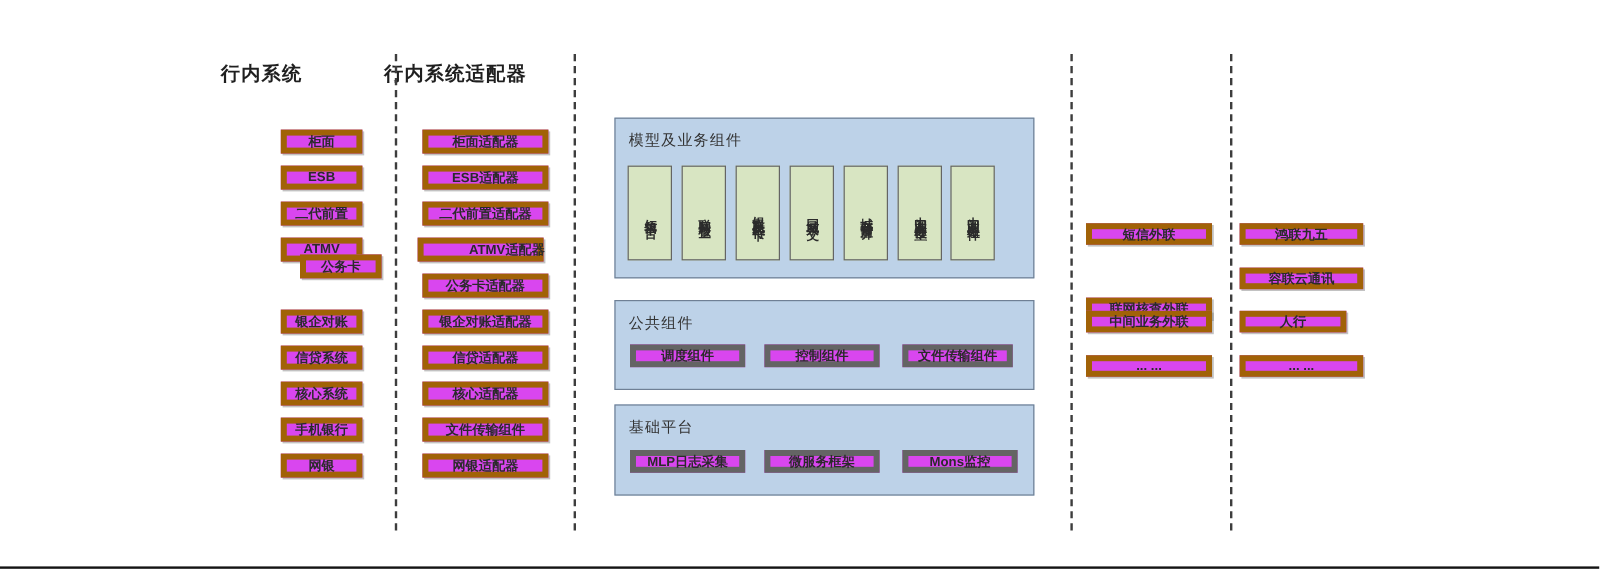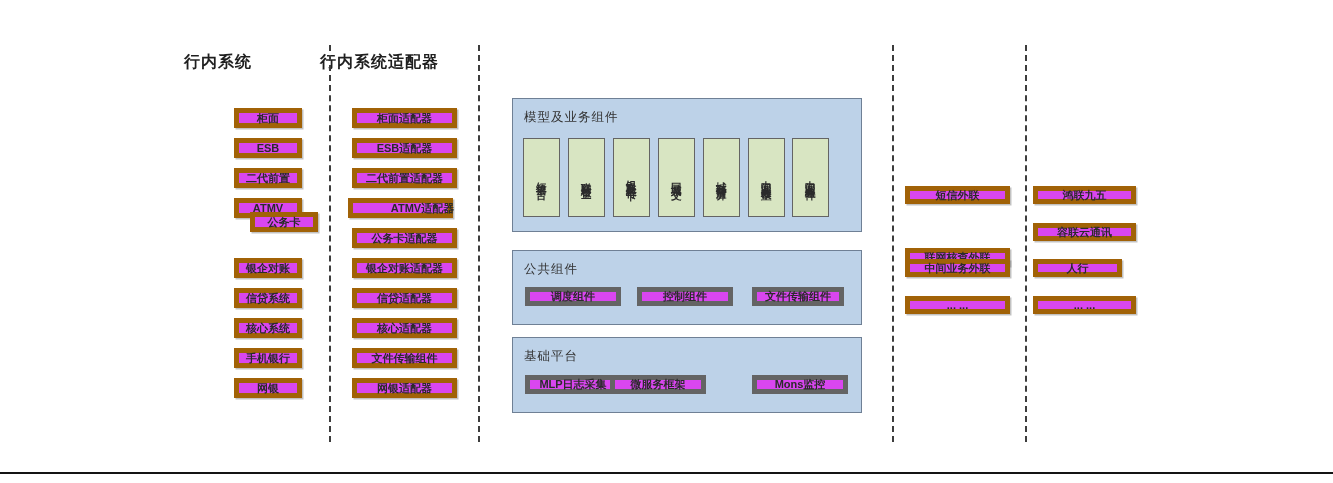--- a/index.html
+++ b/index.html
@@ -103,21 +103,21 @@
 
   <div class="bluebox" style="left:512px;top:250px;width:350px;height:75px;"></div>
   <div class="seclabel" style="left:524px;top:261px;">公共组件</div>
   <div class="gbox" style="left:525px;top:287px;width:96px;height:19px;border-color:#646464;box-shadow:none;">调度组件</div>
   <div class="gbox" style="left:637px;top:287px;width:96px;height:19px;border-color:#646464;box-shadow:none;">控制组件</div>
   <div class="gbox" style="left:752px;top:287px;width:92px;height:19px;border-color:#646464;box-shadow:none;">文件传输组件</div>
 
   <div class="bluebox" style="left:512px;top:337px;width:350px;height:76px;"></div>
   <div class="seclabel" style="left:524px;top:348px;">基础平台</div>
   <div class="gbox" style="left:525px;top:375px;width:96px;height:19px;border-color:#646464;box-shadow:none;">MLP日志采集</div>
-  <div class="gbox" style="left:610px;top:375px;width:96px;height:19px;border-color:#646464;box-shadow:none;">微服务框架</div>
+  <div class="gbox" style="left:637px;top:375px;width:96px;height:19px;border-color:#646464;box-shadow:none;">微服务框架</div>
   <div class="gbox" style="left:752px;top:375px;width:96px;height:19px;border-color:#646464;box-shadow:none;">Mons监控</div>
 
   <div class="gbox" style="left:905px;top:186px;width:105px;height:18px;">短信外联</div>
   <div class="gbox" style="left:905px;top:223px;width:105px;height:18px;margin-top:25px;">联网核查外联</div>
   <div class="gbox" style="left:905px;top:259px;width:105px;height:18px;">中间业务外联</div>
   <div class="gbox" style="left:905px;top:296px;width:105px;height:18px;">... ...</div>
 
   <div class="gbox" style="left:1033px;top:186px;width:103px;height:18px;">鸿联九五</div>
   <div class="gbox" style="left:1033px;top:223px;width:103px;height:18px;">容联云通讯</div>
   <div class="gbox" style="left:1033px;top:259px;width:89px;height:18px;">人行</div>

